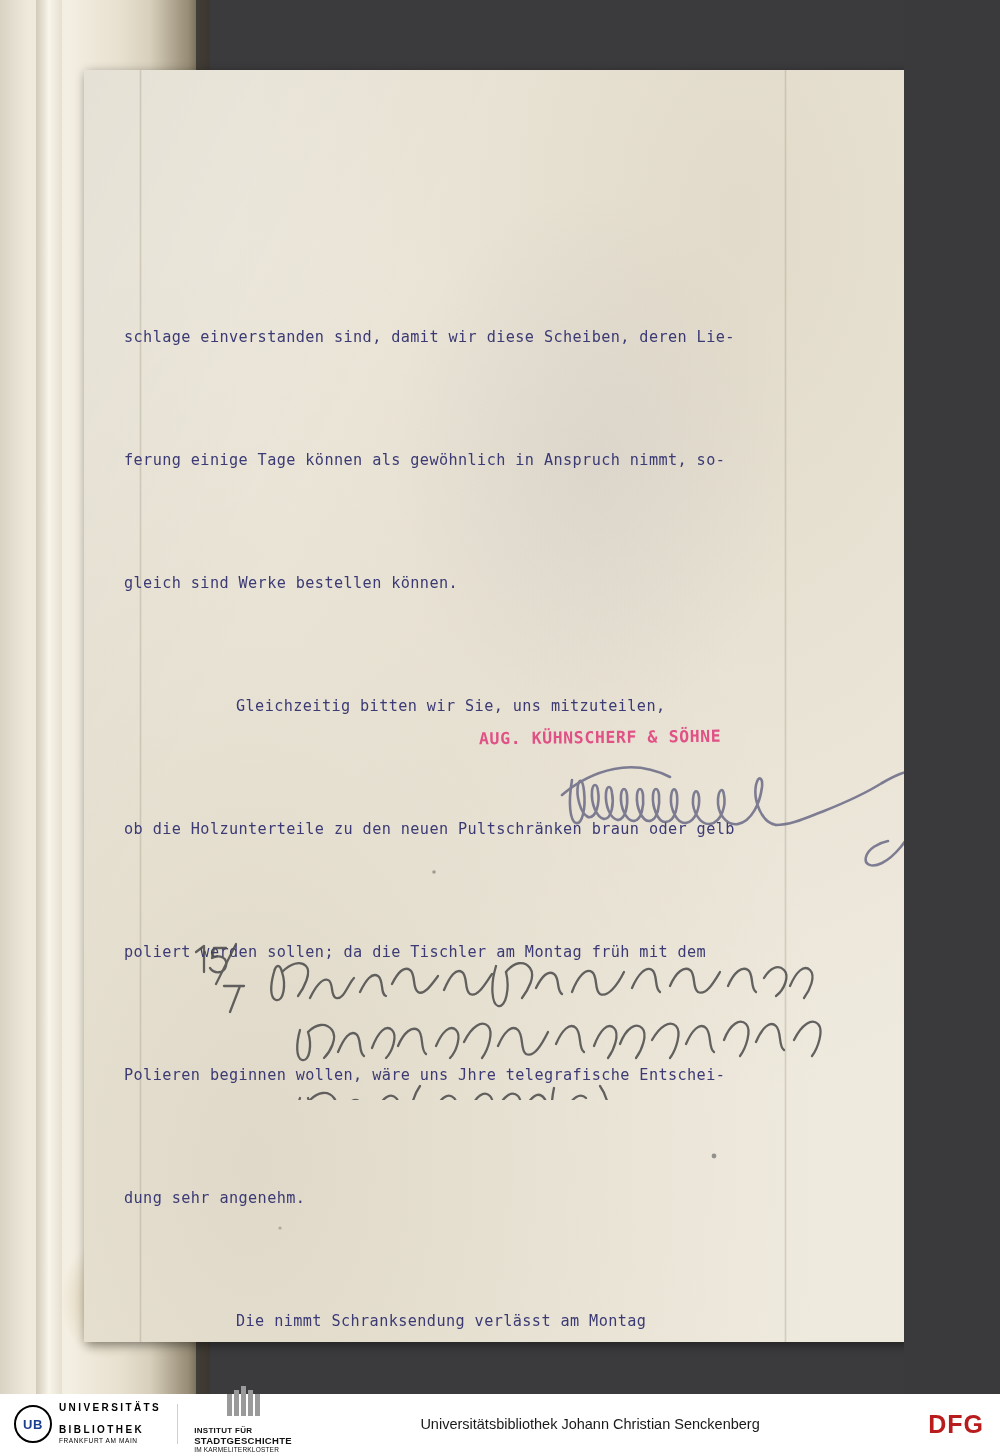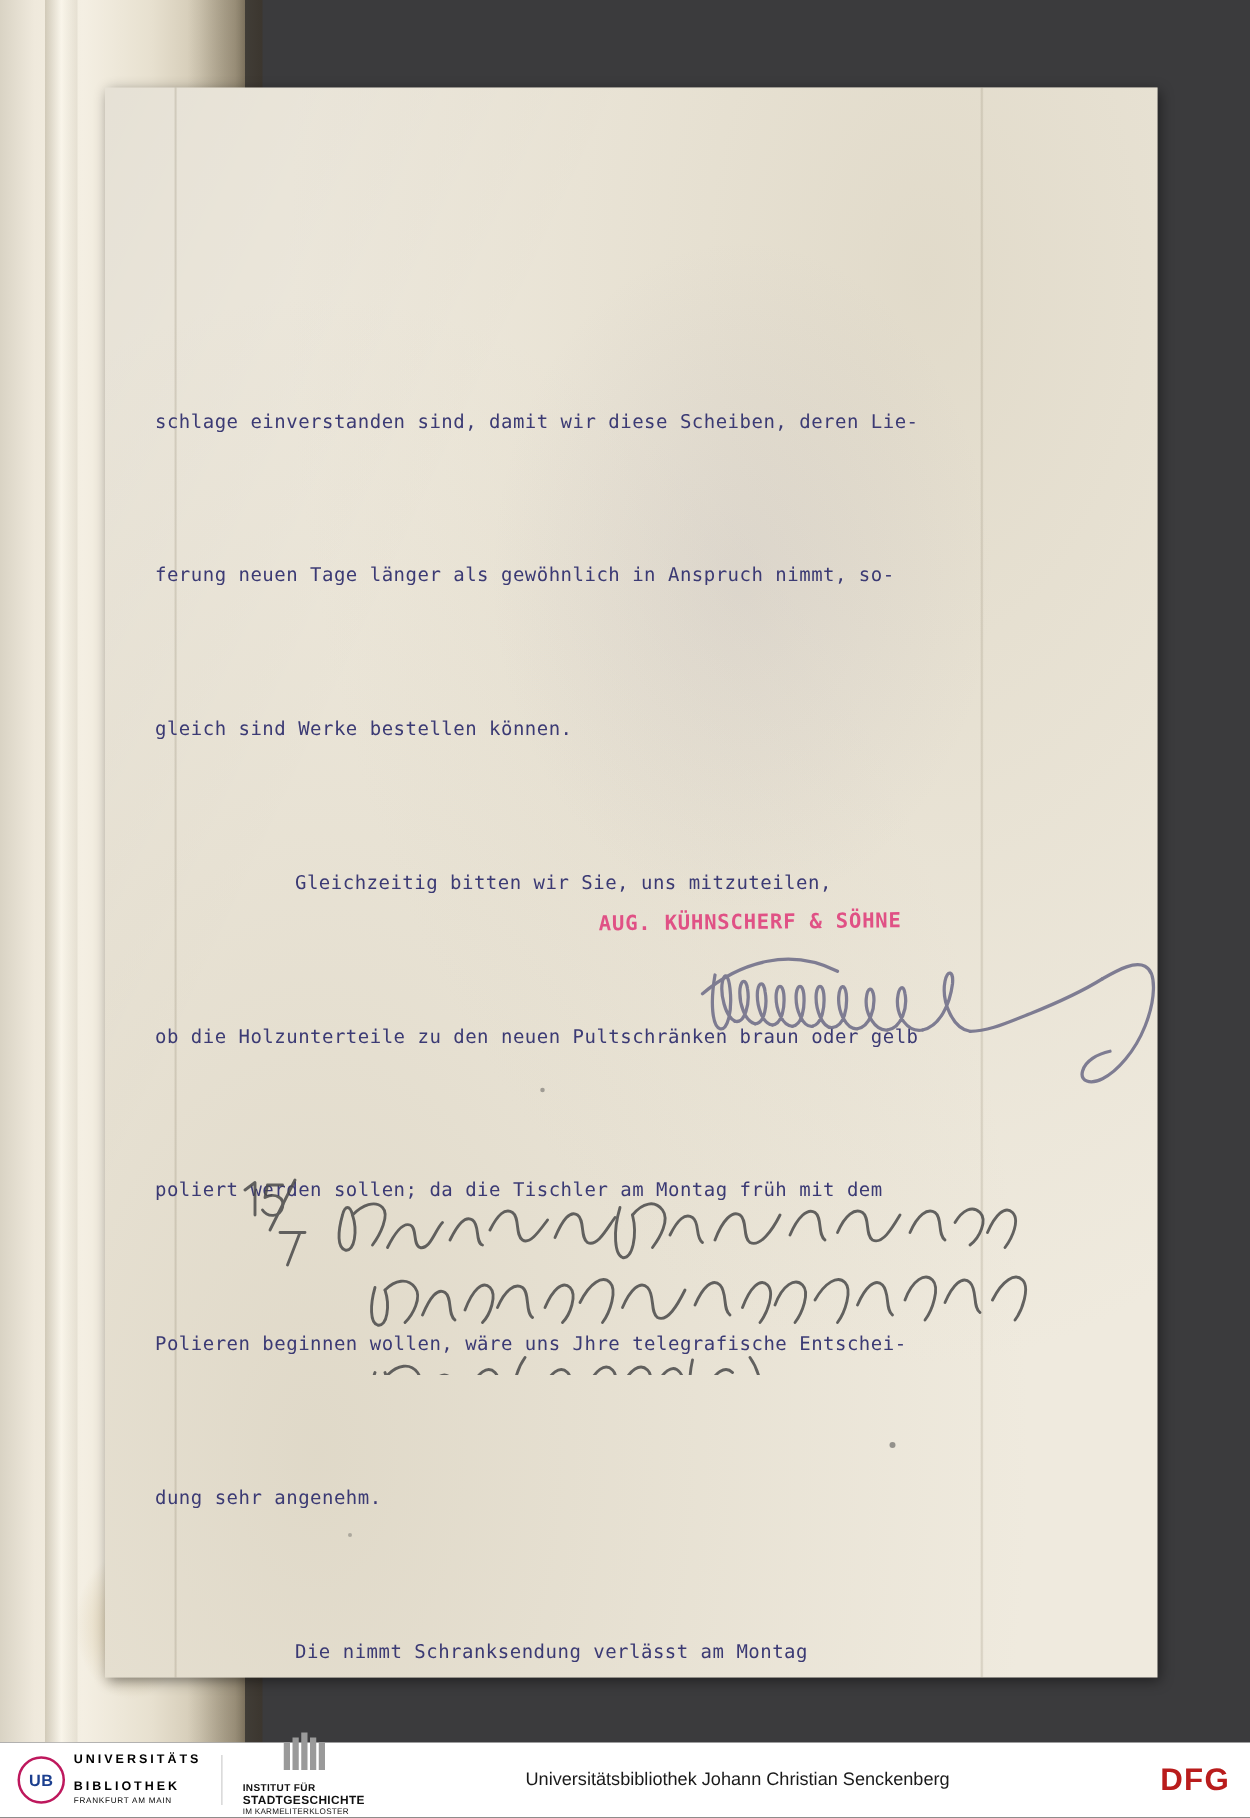--- a/index.html
+++ b/index.html
@@ -12,21 +12,21 @@
     height: 1454px;
     position: relative;
     overflow: hidden;
     font-family: "Liberation Sans", sans-serif;
   }
 
   
   #scan {
     position: absolute;
     left: 0; top: 0;
-    width: 1000px;
+    width: 904px;
     height: 1394px;
     background: #3b3b3d;
     overflow: hidden;
   }
 
   
   .gutter {
     position: absolute;
     left: 0; top: 0;
     width: 196px;
@@ -136,21 +136,21 @@
     align-items: center;
   }
   .f-logo1 {
     display: flex;
     align-items: center;
     margin-left: 14px;
     gap: 7px;
   }
   .ub-mark {
     width: 34px; height: 34px;
-    border: 2px solid #be185d;
+    border: 2px solid #000000;
     border-radius: 50%;
     color: #1b3f8f;
     font-size: 13px;
     font-weight: bold;
     display: flex;
     align-items: center;
     justify-content: center;
     letter-spacing: 0.5px;
   }
   .ub-text {
@@ -210,21 +210,21 @@
   <div class="gutter-shadow"></div>
 
   <div class="sheet">
     <div class="sheet-tex1"></div>
     <div class="crease c1"></div>
     <div class="crease c2"></div>
     <div class="bleed"></div>
 
     <div class="typed">
       <p>schlage einverstanden sind, damit wir diese Scheiben, deren Lie-</p>
-      <p>ferung neuen Tage länger als gewöhnlich in Anspruch nimmt, so-</p>
+      <p>ferung einige Tage können als gewöhnlich in Anspruch nimmt, so-</p>
       <p>gleich sind Werke bestellen können.</p>
       <p class="p-indent">Gleichzeitig bitten wir Sie, uns mitzuteilen,</p>
       <p>ob die Holzunterteile zu den neuen Pultschränken braun oder gelb</p>
       <p>poliert werden sollen; da die Tischler am Montag früh mit dem</p>
       <p>Polieren beginnen wollen, wäre uns Jhre telegrafische Entschei-</p>
       <p>dung sehr angenehm.</p>
       <p class="p-indent2">Die nimmt Schranksendung verlässt am Montag</p>
       
       
       

